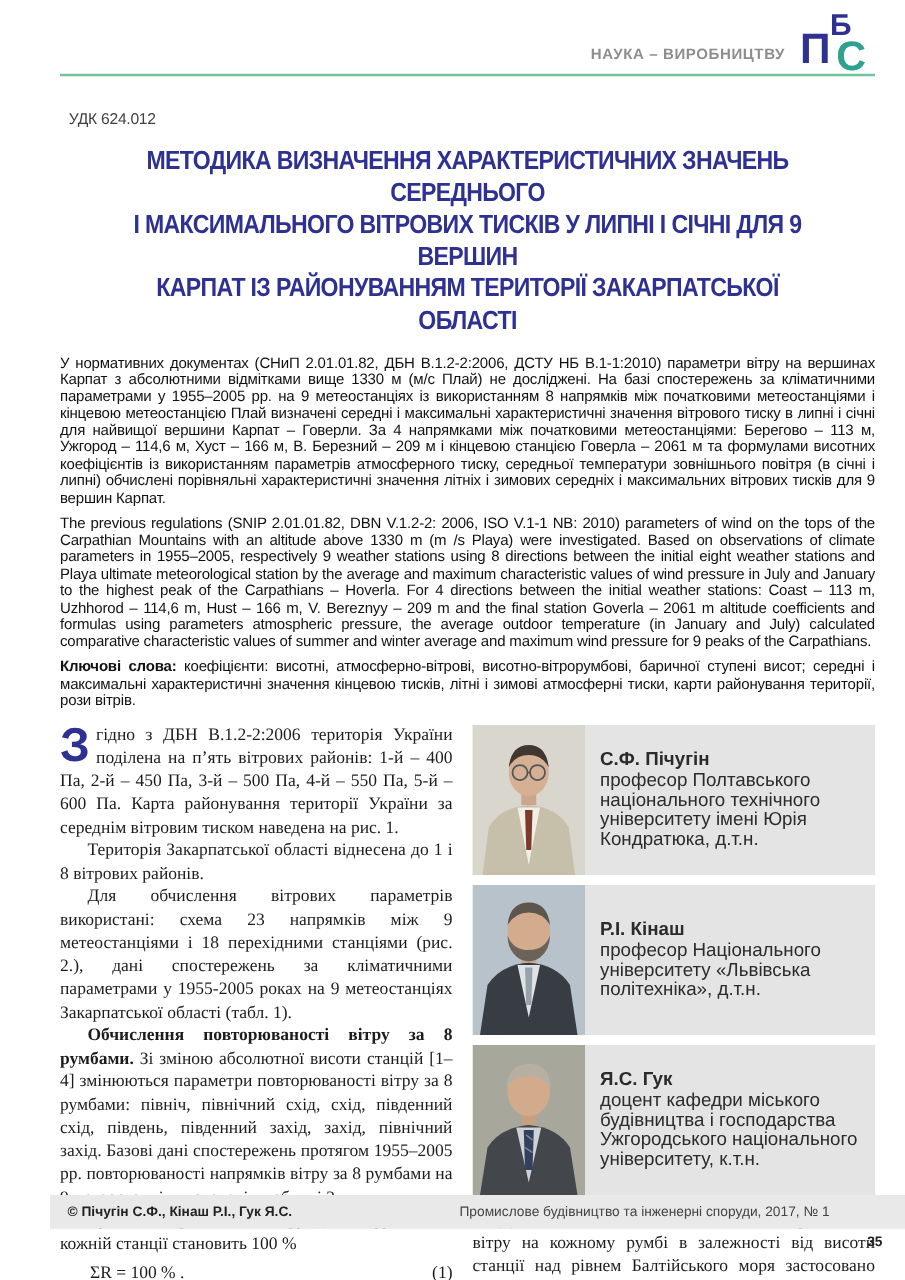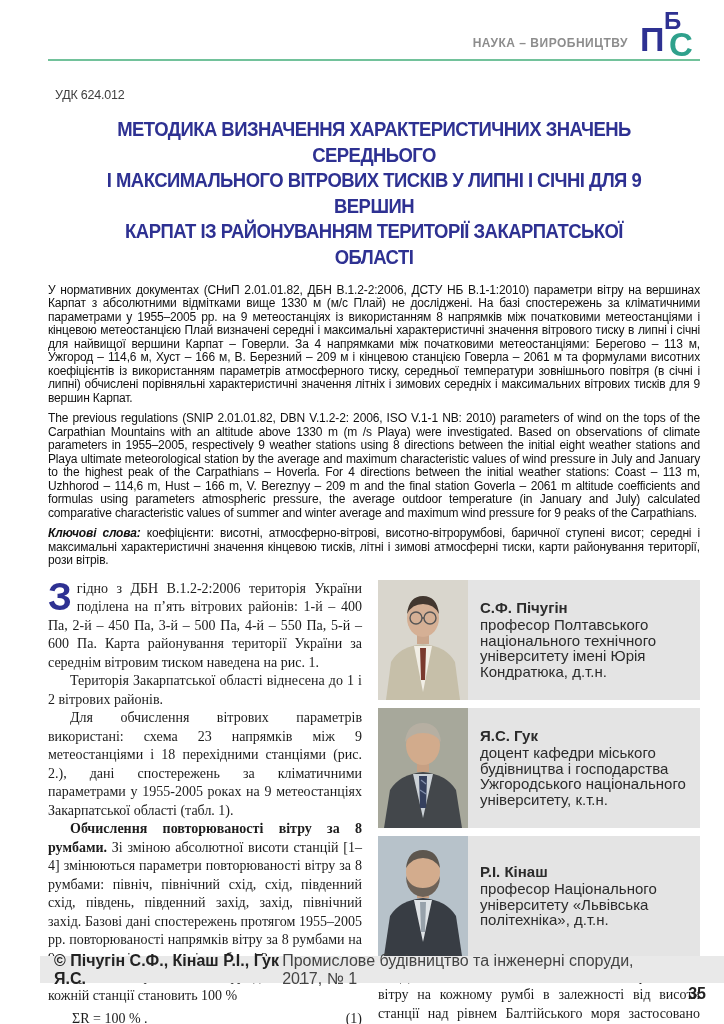--- a/index.html
+++ b/index.html
@@ -30,21 +30,21 @@
     margin:14px 24px 0 48px;text-align:center;
     color:var(--blue,#2e3192);font-weight:bold;
     font-size:21px;line-height:1.22;letter-spacing:-0.6px;
     transform:scaleX(.88);transform-origin:center top;
   }
   .abstracts{margin:14px 24px 0 48px;}
   .abs{
     font-size:12px;line-height:13.5px;letter-spacing:-0.15px;
     text-align:justify;margin:0 0 7px 0;color:#111;
   }
-  .kw-label{font-weight:bold;font-style:italic;}
+  .kw-label{font-weight:bold;}
   
   .cols{display:flex;margin:12px 24px 0 48px;gap:16px;}
   .col-l{width:314px;font-family:"Liberation Serif",serif;font-size:14px;line-height:18.5px;text-align:justify;}
   .col-r{width:322px;}
   .col-l p{margin:0;text-indent:22px;}
   .col-l p.first{text-indent:0;}
   .dropcap{
     float:left;font-family:"Liberation Sans",sans-serif;font-weight:800;
     font-size:38px;line-height:31px;color:var(--blue,#2e3192);
     margin:2px 5px 0 0;
@@ -69,21 +69,21 @@
   .card-name{font-weight:bold;margin-bottom:2px;}
   .right-text{
     font-family:"Liberation Serif",serif;font-size:14px;line-height:18.5px;
     text-align:justify;margin:12px 0 0 0;text-indent:22px;
   }
   
   .footer{
     position:absolute;left:40px;right:0;top:956px;height:27px;
     background:var(--footer-bg,#e9e9e9);
     display:flex;align-items:center;
-    font-size:16px;color:#333;
+    font-size:11px;color:#333;
   }
   .f-copy{font-weight:bold;margin-left:14px;color:#222;}
   .f-journal{margin-left:auto;color:#444;}
   .f-page{font-weight:bold;margin-left:30px;margin-right:18px;color:#222;margin-top:48px;}
 </style>
 </head>
 <body>
 
 <div class="page">
 
@@ -112,21 +112,21 @@
       <span class="kw-label">Ключові слова:</span><span> коефіцієнти: висотні, атмосферно-вітрові, висотно-вітрорумбові, баричної ступені висот; середні і максимальні характеристичні значення кінцевою тисків, літні і зимові атмосферні тиски, карти районування території, рози вітрів.</span>
     </p>
   </div>
 
   <div class="cols">
 
     <div class="col-l">
       <p class="first">
         <span class="dropcap">З</span><span>гідно з ДБН В.1.2-2:2006 територія України поділена на п’ять вітрових районів: 1-й – 400 Па, 2-й – 450 Па, 3-й – 500 Па, 4-й – 550 Па, 5-й – 600 Па. Карта районування території України за середнім вітровим тиском наведена на рис. 1.</span>
       </p>
-      <p>Територія Закарпатської області віднесена до 1 і 2 вітрових районів.</p>
+      <p>Територія Закарпатської області віднесена до 1 і 8 вітрових районів.</p>
       <p>Для обчислення вітрових параметрів використані: схема 23 напрямків між 9 метеостанціями і 18 перехідними станціями (рис. 2.), дані спостережень за кліматичними параметрами у 1955-2005 роках на 9 метеостанціях Закарпатської області (табл. 1).</p>
       <p>
         <span class="lead-bold">Обчислення повторюваності вітру за 8 румбами.</span><span> Зі зміною абсолютної висоти станцій [1–4] змінюються параметри повторюваності вітру за 8 румбами: північ, північний схід, схід, південний схід, південь, південний захід, захід, північний захід. Базові дані спостережень протягом 1955–2005 рр. повторюваності напрямків вітру за 8 румбами на 9 метеостанціях наведені в таблиці 2.</span>
       </p>
       <p>Сума повторюваності вітру для 8 румбів на кожній станції становить 100 %</p>
       <div class="formula">
         <span class="expr">ΣR = 100 % .</span>
         <span class="fnum">(1)</span>
       </div>
       <p>Сума різниці повторюваності вітру за 8 румбами між кожним окремим румбом – 0%</p>
@@ -149,53 +149,53 @@
           <line x1="44" y1="38" x2="46" y2="38" stroke="#555" stroke-width="1.4"></line>
         </svg>
         <div class="card-info">
           <div class="card-name">С.Ф. Пічугін</div>
           <div class="card-bio">професор Полтавського національного технічного університету імені Юрія Кондратюка, д.т.н.</div>
         </div>
       </div>
 
       <div class="card">
         <svg class="photo" viewBox="0 0 90 120" xmlns="http://www.w3.org/2000/svg">
+          <rect width="90" height="120" fill="#b7c2ca"></rect>
+          <path d="M6,120 L12,80 Q22,64 45,62 Q68,64 78,80 L84,120 Z" fill="#383d44"></path>
+          <polygon points="36,64 45,106 54,64" fill="#dfe3e6"></polygon>
+          <polygon points="42,66 48,66 47,96 43,96" fill="#98a2ab"></polygon>
+          <rect x="39" y="50" width="12" height="12" fill="#c9a184"></rect>
+          <ellipse cx="45" cy="36" rx="17" ry="20" fill="#d3ac8d"></ellipse>
+          <path d="M28,40 Q28,52 36,58 Q45,64 54,58 Q62,52 62,40 Q58,52 45,52 Q32,52 28,40 Z" fill="#6d6258"></path>
+          <path d="M28,32 Q30,14 45,14 Q60,14 62,32 Q56,22 45,22 Q34,22 28,32 Z" fill="#5d564e"></path>
+        </svg>
+        <div class="card-info">
+          <div class="card-name">Р.І. Кінаш</div>
+          <div class="card-bio">професор Національного університету «Львівська політехніка», д.т.н.</div>
+        </div>
+      </div>
+
+      <div class="card">
+        <svg class="photo" viewBox="0 0 90 120" xmlns="http://www.w3.org/2000/svg">
           <rect width="90" height="120" fill="#a7a89b"></rect>
           <path d="M6,120 L12,82 Q22,66 45,64 Q68,66 78,82 L84,120 Z" fill="#43474b"></path>
           <polygon points="35,66 45,110 55,66" fill="#ccd2d7"></polygon>
           <polygon points="41,68 49,68 48,100 42,100" fill="#35405e"></polygon>
           <line x1="43" y1="72" x2="48" y2="76" stroke="#8390ad" stroke-width="1.2"></line>
           <line x1="42" y1="82" x2="48" y2="86" stroke="#8390ad" stroke-width="1.2"></line>
           <rect x="39" y="52" width="12" height="12" fill="#c7a083"></rect>
           <ellipse cx="45" cy="37" rx="17" ry="20" fill="#d2ab8c"></ellipse>
           <path d="M27,34 Q29,15 45,15 Q61,15 63,34 Q57,25 45,25 Q33,25 27,34 Z" fill="#b6afa2"></path>
         </svg>
         <div class="card-info">
           <div class="card-name">Я.С. Гук</div>
           <div class="card-bio">доцент кафедри міського будівництва і господарства Ужгородського національного університету, к.т.н.</div>
         </div>
       </div>
 
-      <div class="card">
-        <svg class="photo" viewBox="0 0 90 120" xmlns="http://www.w3.org/2000/svg">
-          <rect width="90" height="120" fill="#b7c2ca"></rect>
-          <path d="M6,120 L12,80 Q22,64 45,62 Q68,64 78,80 L84,120 Z" fill="#383d44"></path>
-          <polygon points="36,64 45,106 54,64" fill="#dfe3e6"></polygon>
-          <polygon points="42,66 48,66 47,96 43,96" fill="#98a2ab"></polygon>
-          <rect x="39" y="50" width="12" height="12" fill="#c9a184"></rect>
-          <ellipse cx="45" cy="36" rx="17" ry="20" fill="#d3ac8d"></ellipse>
-          <path d="M28,40 Q28,52 36,58 Q45,64 54,58 Q62,52 62,40 Q58,52 45,52 Q32,52 28,40 Z" fill="#6d6258"></path>
-          <path d="M28,32 Q30,14 45,14 Q60,14 62,32 Q56,22 45,22 Q34,22 28,32 Z" fill="#5d564e"></path>
-        </svg>
-        <div class="card-info">
-          <div class="card-name">Р.І. Кінаш</div>
-          <div class="card-bio">професор Національного університету «Львівська політехніка», д.т.н.</div>
-        </div>
-      </div>
-
       <p class="right-text">Для обчислення величини зміни повторюваності вітру на кожному румбі в залежності від висоти станції над рівнем Балтійського моря застосовано п’ять напрямків: Берегово – 113 м – Плай – 1330 м, Ужгород – 114,6 м – Плай – 1330 м, Великий Березний – 209 м – Плай – 1330 м, Хуст – 166 м – Плай – 1330 м, Рахів – 438 м –</p>
     </div>
   </div>
 
   <div class="footer">
     <span class="f-copy">© Пічугін С.Ф., Кінаш Р.І., Гук Я.С.</span>
     <span class="f-journal">Промислове будівництво та інженерні споруди, 2017, № 1</span>
     <span class="f-page">35</span>
   </div>
 

